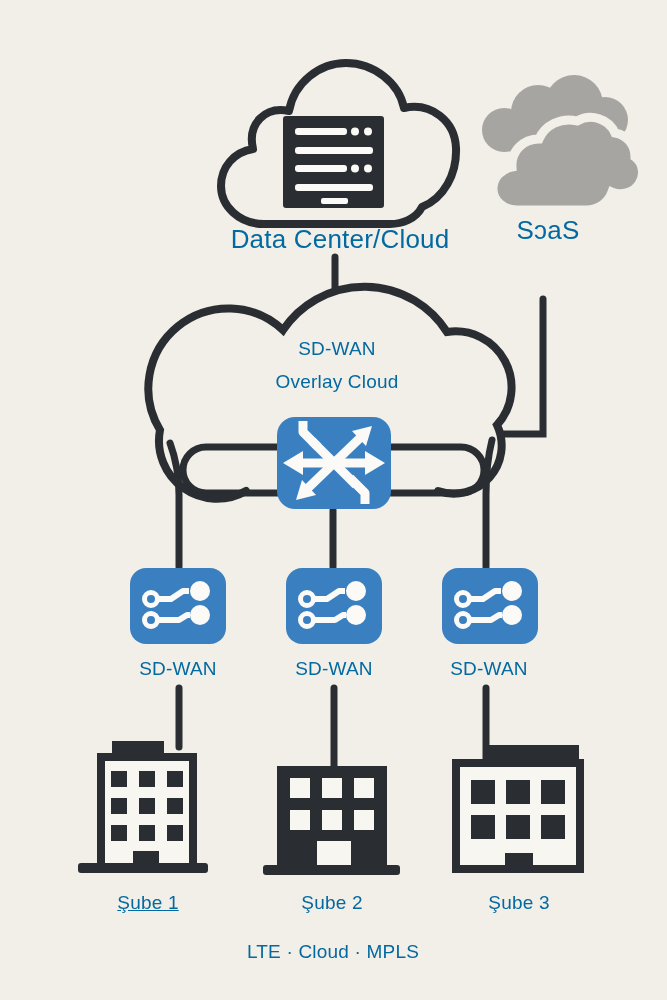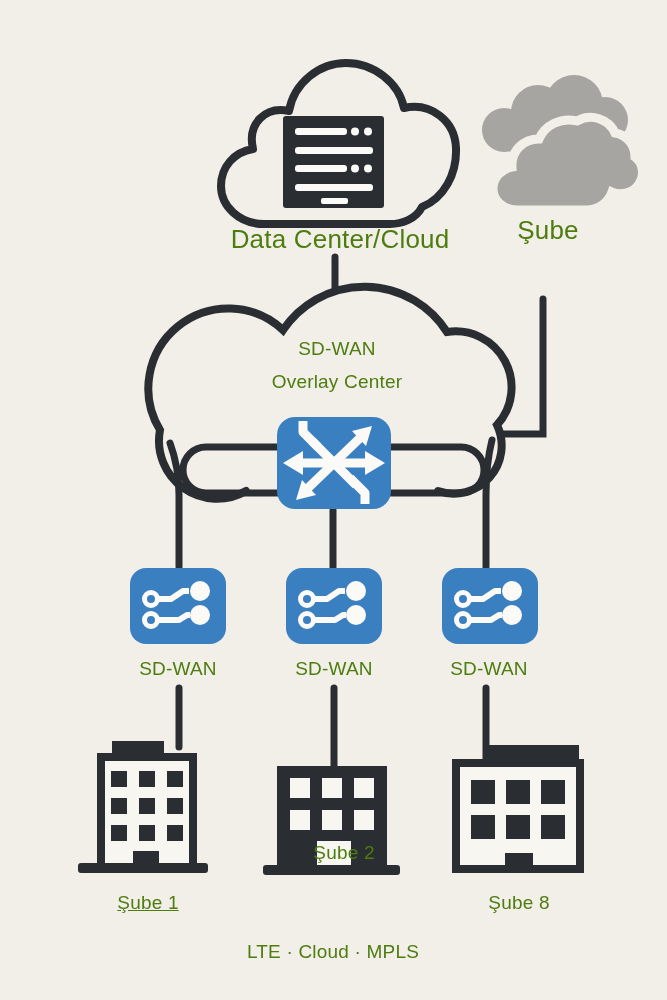--- a/index.html
+++ b/index.html
@@ -1,20 +1,20 @@
 <!DOCTYPE html>
 <html><head>
 <meta charset="utf-8">
 <style>
   html,body { margin:0; padding:0; }
   .stage {
     position:relative; width:667px; height:1000px;
     background:#f2efe8; overflow:hidden;
     font-family:"Liberation Sans","DejaVu Sans",sans-serif;
-    color:#4d7c0f;
+    color:#0369a1;
   }
   .stage svg { position:absolute; left:0; top:0; }
   .lbl {
     position:absolute; transform:translateX(-50%);
     text-align:center; white-space:nowrap;
     font-size:26px; line-height:31px; letter-spacing:0.2px;
   }
   .lbl.big { font-size:19px; line-height:33px; }
 </style>
 </head>
@@ -162,31 +162,31 @@
           <rect x="506" y="815" width="24" height="24"></rect>
           <rect x="541" y="815" width="24" height="24"></rect>
       <rect x="505" y="853" width="28" height="16"></rect>
     </g>
   </g>
 </svg>
 
 <div class="lbl" style="left:340px; top:224px;">Data Center/Cloud</div>
 
 <div class="lbl" style="left:548px; top:215px;">
-  <div>Şube</div>
+  <div>SɔaS</div>
 </div>
 
 <div class="lbl big" style="left:337px; top:332px;">
   <div>SD-WAN</div>
-  <div>Overlay Center</div>
+  <div>Overlay Cloud</div>
 </div>
 
 <div class="lbl big" style="left:178px; top:652px;">SD-WAN</div>
 <div class="lbl big" style="left:334px; top:652px;">SD-WAN</div>
 <div class="lbl big" style="left:489px; top:652px;">SD-WAN</div>
 
 <div class="lbl big" style="left:148px; top:886px;text-decoration:underline;">Şube 1</div>
-<div class="lbl big" style="left:332px; top:836px;margin-left:12px;">Şube 2</div>
-<div class="lbl big" style="left:519px; top:886px;">Şube 8</div>
+<div class="lbl big" style="left:332px; top:886px;">Şube 2</div>
+<div class="lbl big" style="left:519px; top:886px;">Şube 3</div>
 
 <div class="lbl big" style="left:333px; top:935px;">LTE · Cloud · MPLS</div>
 
 </div>
 
 </body></html>

